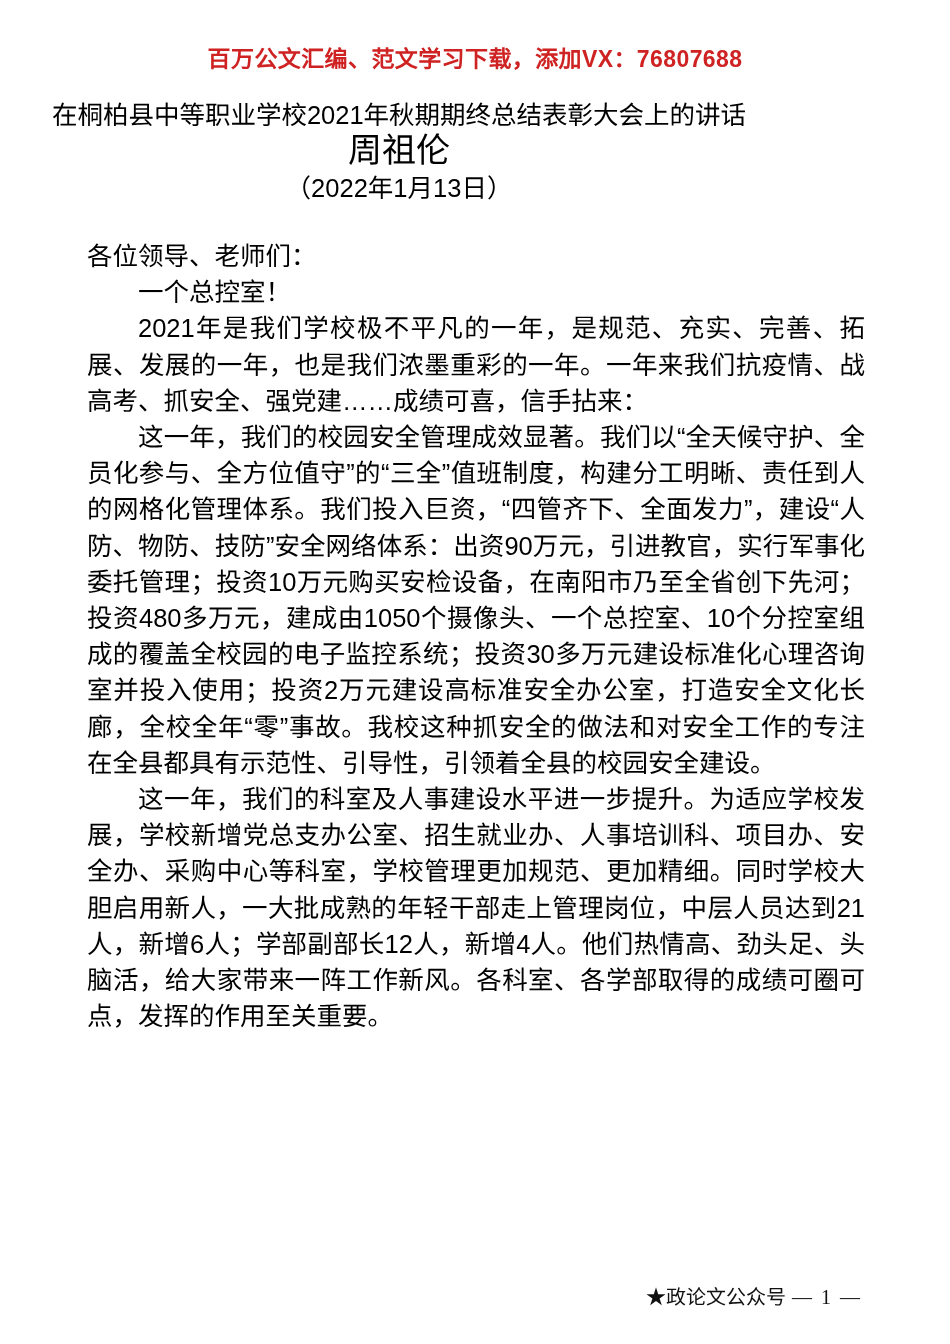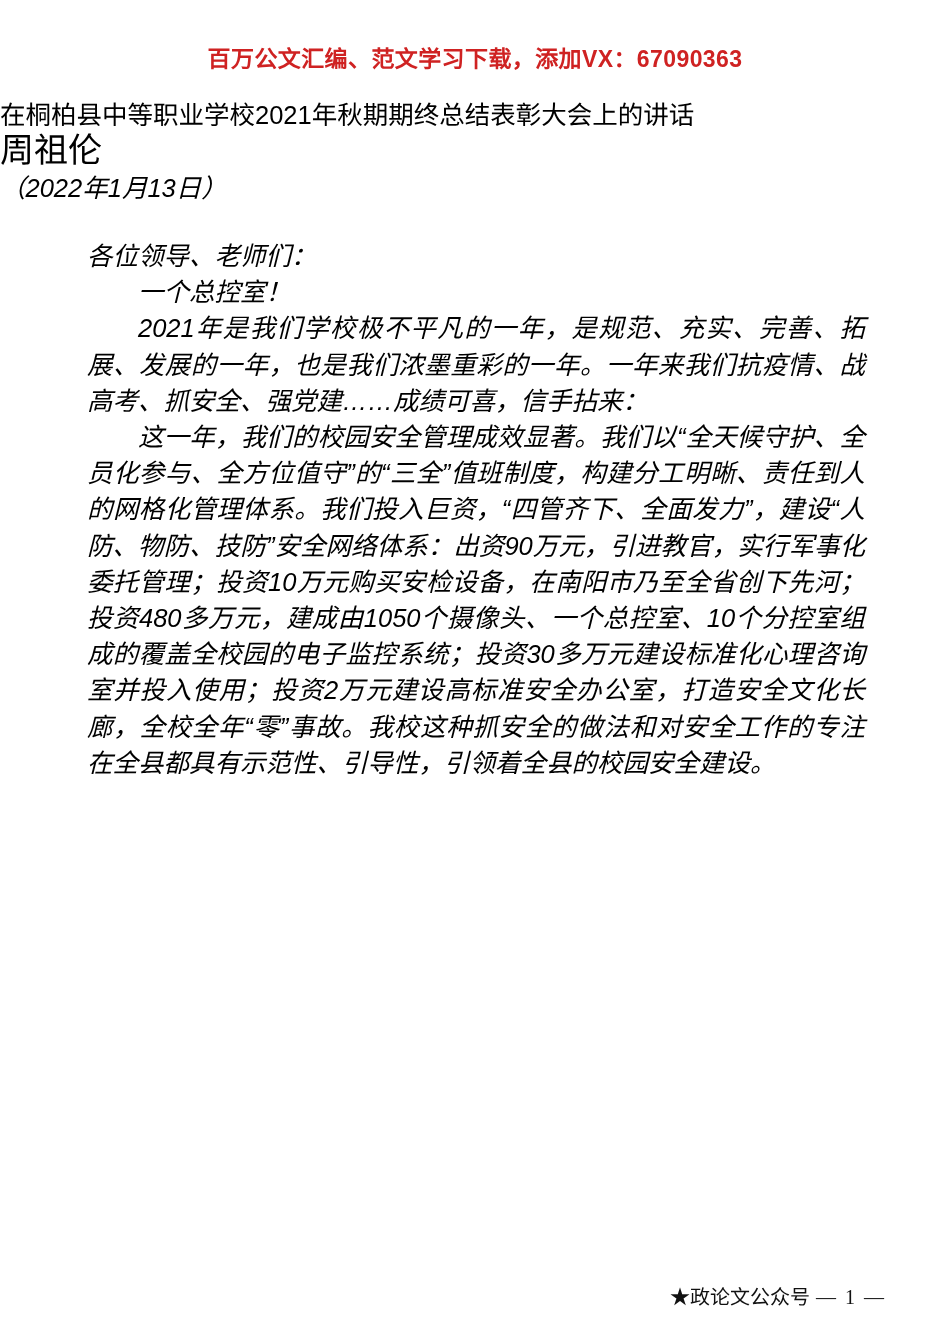--- a/index.html
+++ b/index.html
@@ -34,51 +34,49 @@
     color: #cf2222;
     white-space: nowrap;
   }
 
   
   .title-block {
     position: absolute;
     top: 98px;
     left: 0;
     width: 798px;
-    text-align: left;
+    text-align: center;
   }
   .doc-title {
     font-size: 25.5px;
     line-height: 34px;
     letter-spacing: 0px;
     white-space: nowrap;
   }
   .doc-author {
     font-size: 34px;
     line-height: 36px;
     white-space: nowrap;
   }
   .doc-date {
     font-size: 25.5px;
     line-height: 40px;
     white-space: nowrap;
-    font-style: italic;
   }
 
   
   .body-text {
     position: absolute;
     top: 238px;
     left: 87px;
     width: 778px;
     font-size: 25.5px;
     line-height: 36.2px;
     text-align: justify;
     text-justify: inter-character;
-    font-style: italic;
   }
   .body-text p {
     margin: 0;
     padding: 0;
     text-align: justify;
     text-justify: inter-character;
   }
   .body-text p.indent {
     text-indent: 2em;
   }
@@ -86,21 +84,21 @@
     text-indent: 0;
   }
 
   
   .footer {
     position: absolute;
     left: 0;
     top: 1281px;
     width: 950px;
     text-align: right;
-    padding-right: 64px;
+    padding-right: 88px;
     box-sizing: border-box;
     font-size: 20px;
     white-space: nowrap;
   }
   .footer-brand {
     font-family: "Liberation Serif", "DejaVu Serif", serif;
     font-size: 20px;
     color: #111111;
   }
   .footer-page {
@@ -109,32 +107,33 @@
     color: #111111;
     margin-left: 6px;
     letter-spacing: 2px;
   }
 </style>
 </head>
 <body>
 
 <div class="page">
 
-  <div class="promo-banner">百万公文汇编、范文学习下载，添加VX：67090363</div>
+  <div class="promo-banner">百万公文汇编、范文学习下载，添加VX：76807688</div>
 
   <div class="title-block">
     <div class="doc-title">在桐柏县中等职业学校2021年秋期期终总结表彰大会上的讲话</div>
     <div class="doc-author">周祖伦</div>
     <div class="doc-date">（2022年1月13日）</div>
   </div>
 
   <div class="body-text">
     <p class="flush">各位领导、老师们：</p>
     <p class="indent">一个总控室！</p>
     <p class="indent">2021年是我们学校极不平凡的一年，是规范、充实、完善、拓展、发展的一年，也是我们浓墨重彩的一年。一年来我们抗疫情、战高考、抓安全、强党建……成绩可喜，信手拈来：</p>
     <p class="indent">这一年，我们的校园安全管理成效显著。我们以“全天候守护、全员化参与、全方位值守”的“三全”值班制度，构建分工明晰、责任到人的网格化管理体系。我们投入巨资，“四管齐下、全面发力”，建设“人防、物防、技防”安全网络体系：出资90万元，引进教官，实行军事化委托管理；投资10万元购买安检设备，在南阳市乃至全省创下先河；投资480多万元，建成由1050个摄像头、一个总控室、10个分控室组成的覆盖全校园的电子监控系统；投资30多万元建设标准化心理咨询室并投入使用；投资2万元建设高标准安全办公室，打造安全文化长廊，全校全年“零”事故。我校这种抓安全的做法和对安全工作的专注在全县都具有示范性、引导性，引领着全县的校园安全建设。</p>
+    <p class="indent">这一年，我们的科室及人事建设水平进一步提升。为适应学校发展，学校新增党总支办公室、招生就业办、人事培训科、项目办、安全办、采购中心等科室，学校管理更加规范、更加精细。同时学校大胆启用新人，一大批成熟的年轻干部走上管理岗位，中层人员达到21人，新增6人；学部副部长12人，新增4人。他们热情高、劲头足、头脑活，给大家带来一阵工作新风。各科室、各学部取得的成绩可圈可点，发挥的作用至关重要。</p>
   </div>
 
   <div class="footer">
     <span class="footer-brand">★政论文公众号</span><span class="footer-page">— 1 —</span>
   </div>
 
 </div>
 
 </body></html>

